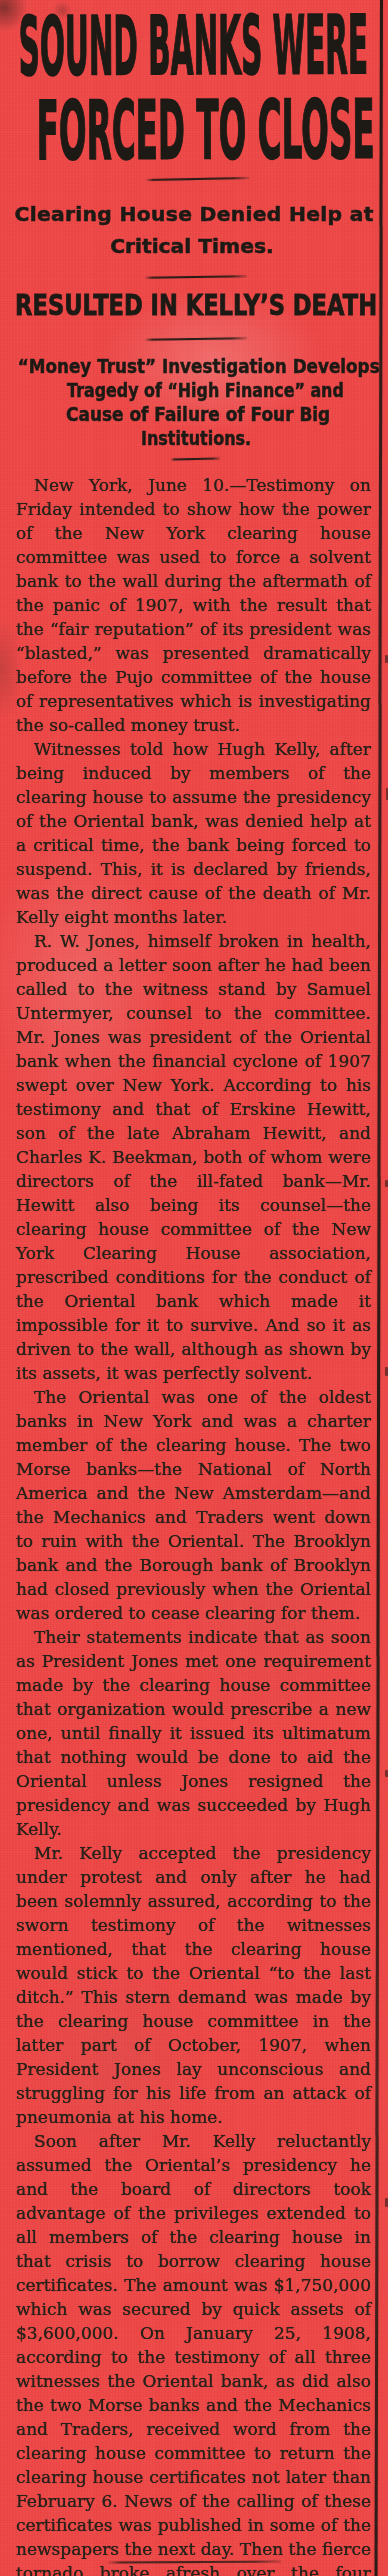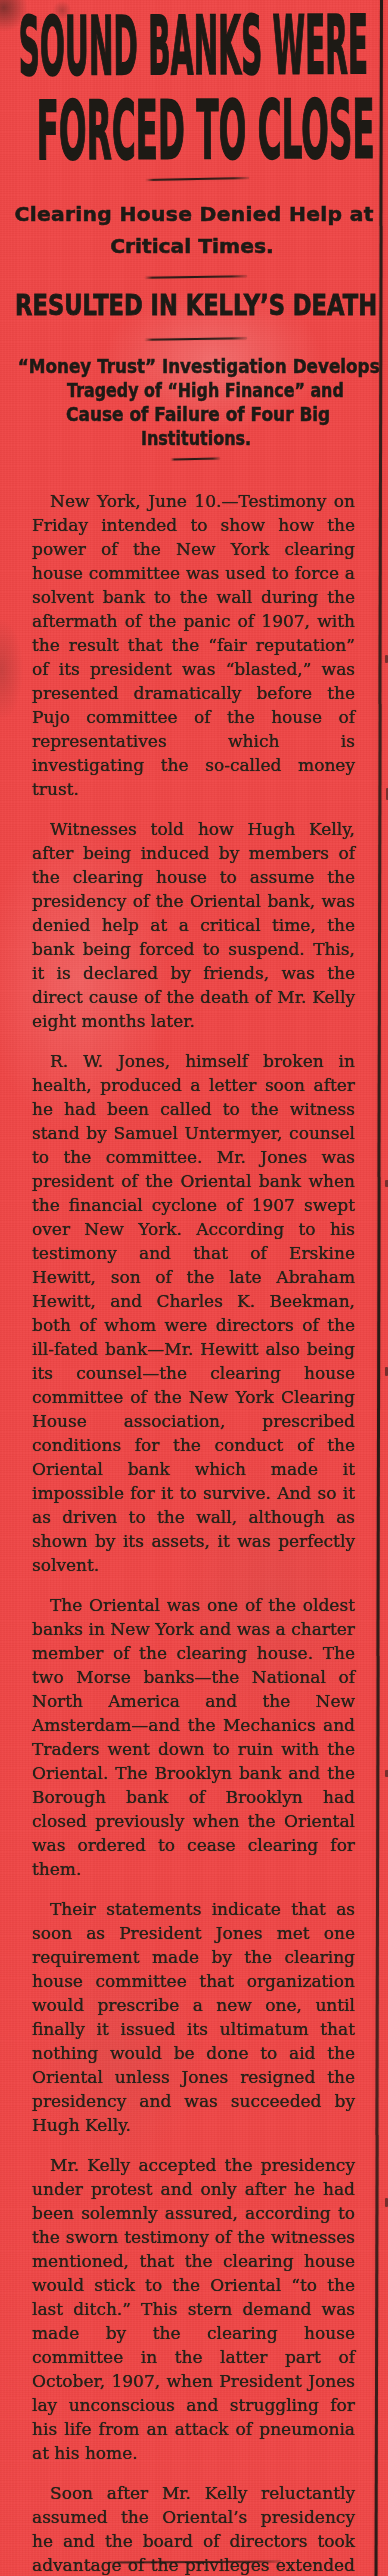--- a/index.html
+++ b/index.html
@@ -48,21 +48,21 @@
     left: 16px; top: 473px;
     width: 355px;
     font-family: "DejaVu Serif", serif;
     font-size: 17px;
     line-height: 24px;
     color: #262219;
     text-align: justify;
     text-shadow: 0 0 0.7px rgba(38,34,25,.8), 0.3px 0.3px 0 rgba(38,34,25,.28);
   }
   .body-copy p {
-    margin: 16px;
+    margin: 0;
     text-indent: 18px;
   }
 
   
   .col-rule {
     position: absolute;
     left: 380px; top: -4.2px;
     width: 2.6px; height: 2589px;
     background: linear-gradient(180deg,
       rgba(24,21,17,.92) 0%, rgba(24,21,17,.8) 30%,

